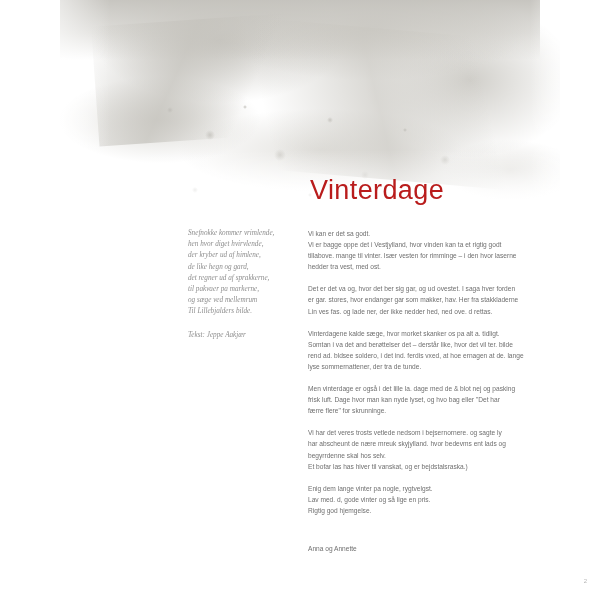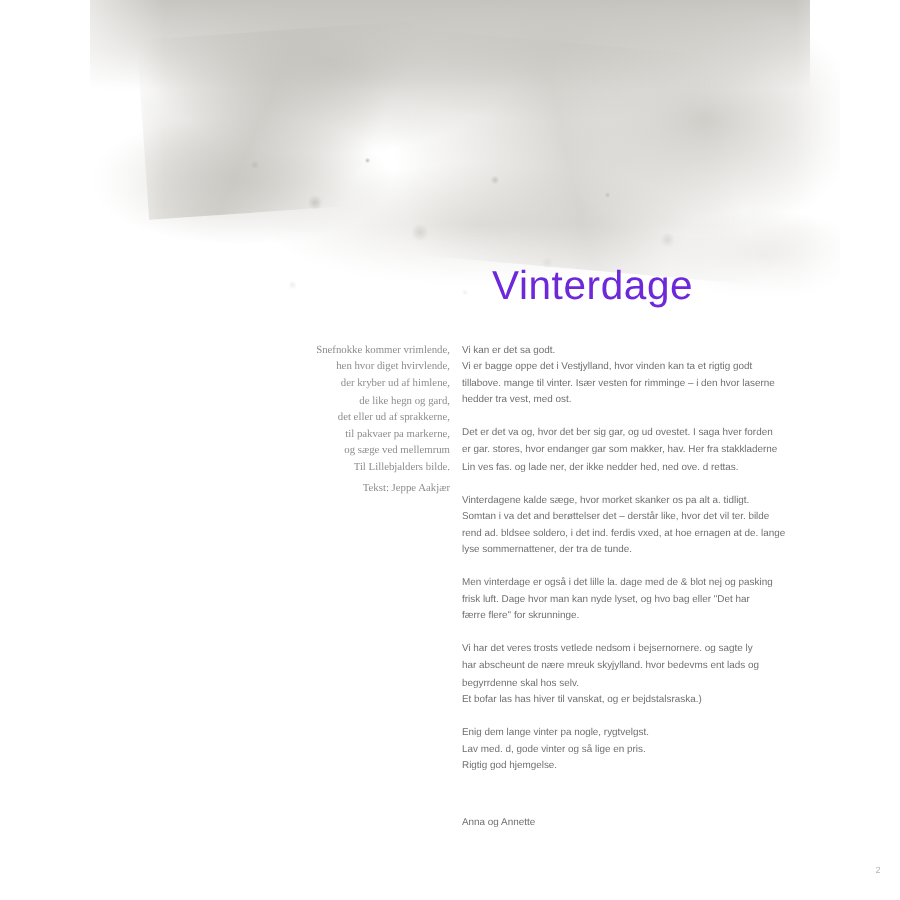--- a/index.html
+++ b/index.html
@@ -103,43 +103,42 @@
 
   
   #title {
     position: absolute;
     left: 310px;
     top: 175px;
     font-family: "Liberation Sans", sans-serif;
     font-size: 27px;
     font-weight: 400;
     letter-spacing: 0.4px;
-    color: #6d28d9;
-    margin-left: 18px;
+    color: #b91c1c;
   }
 
   
   #verse {
     position: absolute;
     left: 188px;
     top: 228px;
     width: 112px;
-    text-align: right;
     font-family: "Liberation Serif", serif;
+    font-style: italic;
     font-size: 7.2px;
     line-height: 11.2px;
     color: #8d8d8d;
   }
   #verse .verse-line {
     display: block;
     white-space: nowrap;
   }
   #verse .verse-attrib {
     display: block;
-    margin-top: 2px;
+    margin-top: 12px;
     white-space: nowrap;
   }
 
   
   #body-text {
     position: absolute;
     left: 308px;
     top: 228px;
     width: 252px;
     font-family: "Liberation Sans", sans-serif;
@@ -192,21 +191,21 @@
   <div class="wash" id="wash-right-fade"></div>
   <div class="wash" id="wash-bottom-fade"></div>
 
   <div id="title">Vinterdage</div>
 
   <div id="verse">
       <span class="verse-line">Snefnokke kommer vrimlende,</span>
       <span class="verse-line">hen hvor diget hvirvlende,</span>
       <span class="verse-line">der kryber ud af himlene,</span>
       <span class="verse-line">de like hegn og gard,</span>
-      <span class="verse-line">det eller ud af sprakkerne,</span>
+      <span class="verse-line">det regner ud af sprakkerne,</span>
       <span class="verse-line">til pakvaer pa markerne,</span>
       <span class="verse-line">og sæge ved mellemrum</span>
       <span class="verse-line">Til Lillebjalders bilde.</span>
       <span class="verse-attrib">Tekst: Jeppe Aakjær</span>
     </div>
 
   <div id="body-text">
       <p class="para">
         <span class="line">Vi kan er det sa godt.</span>
         <span class="line">Vi er bagge oppe det i Vestjylland, hvor vinden kan ta et rigtig godt</span>

